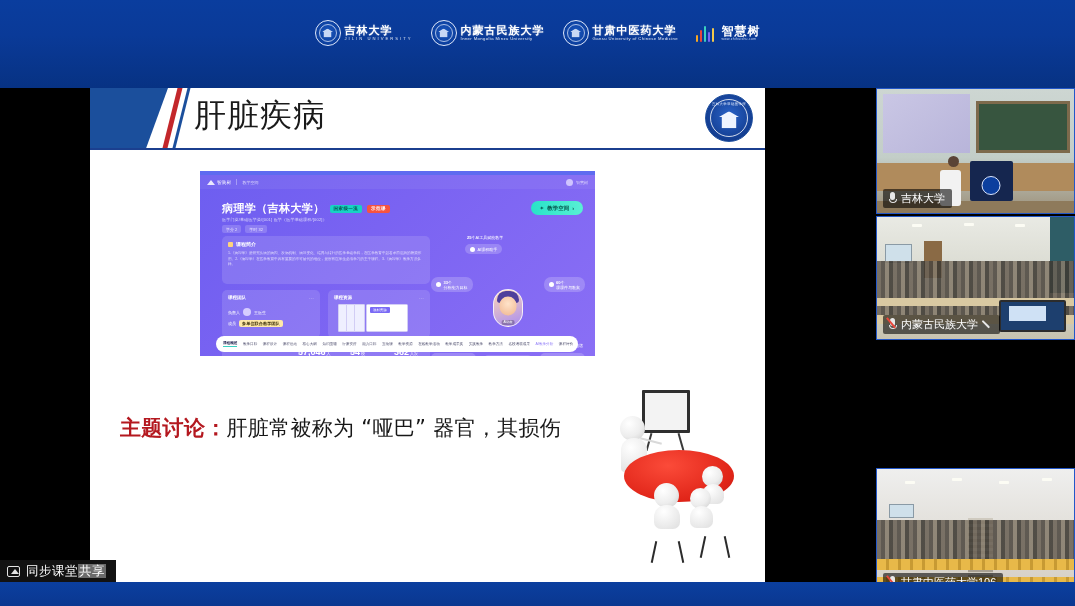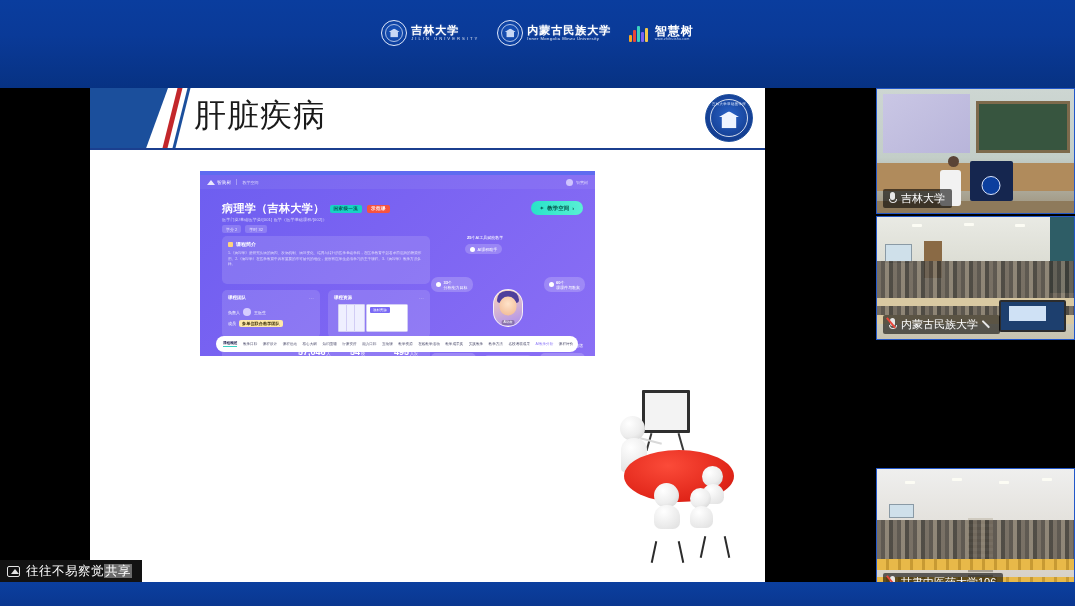--- a/index.html
+++ b/index.html
@@ -352,20 +352,27 @@
       </div>
 
       <div class="logo-unit">
         <div class="seal"></div>
         <div class="logo-txt">
           <div class="logo-cn">内蒙古民族大学</div>
           <div class="logo-en">Inner Mongolia Minzu University</div>
         </div>
       </div>
 
+      <div class="logo-unit">
+        <div class="seal"></div>
+        <div class="logo-txt">
+          <div class="logo-cn">甘肃中医药大学</div>
+          <div class="logo-en">Gansu University of Chinese Medicine</div>
+        </div>
+      </div>
 
       <div class="logo-unit">
         <div class="bars">
           <i style="height:7px;background:#f5a623"></i>
           <i style="height:12px;background:#e8453c"></i>
           <i style="height:16px;background:#3ad0c0"></i>
           <i style="height:10px;background:#7a63f2"></i>
           <i style="height:14px;background:#f2c94c"></i>
         </div>
         <div class="logo-txt">
@@ -468,21 +475,21 @@
           <div class="n"><span>57,046</span><em>人</em></div>
           <div class="l">累计选课</div>
           <div class="l2">较上学年增长</div>
         </div>
         <div class="stat stB">
           <div class="n"><span>54</span><em>校</em></div>
           <div class="l">选课学校</div>
           <div class="l2">覆盖全国院校</div>
         </div>
         <div class="stat stC">
-          <div class="n"><span>495</span><em>人次</em></div>
+          <div class="n"><span>362</span><em>人次</em></div>
           <div class="l">云端学习互动次数</div>
           <div class="l2">学习活跃度提升</div>
         </div>
       </div>
 
       <div class="ai-hub">
         <div class="orb-label" style="left:34px;top:0px;">
           <span class="count">25</span><span>个</span><span>AI工具赋能教学</span>
         </div>
         <div class="orb" style="left:32px;top:9px;">
@@ -540,20 +547,21 @@
         <span>教学成果奖</span>
         <span>实践教学</span>
         <span>教学方法</span>
         <span>名校考核成果</span>
         <span class="hi">AI教学分析</span>
         <span>课程评价</span>
       </div>
     </div>
 
     <div class="disc">
+      <div><b>主题讨论：</b><span>肝脏常被称为 “哑巴” 器官，其损伤</span></div>
     </div>
 
     <div class="clip">
       <div class="board"></div>
       <div class="board-leg bl1"></div>
       <div class="board-leg bl2"></div>
 
       <div class="person p-teacher">
         <div class="head"></div>
         <div class="body-w" style="margin-top:-3px;margin-left:1px;height:34px;border-radius:12px 12px 4px 4px;"></div>
@@ -647,17 +655,17 @@
             <i></i>
             <u></u>
           </span>
         <span>甘肃中医药大学106</span>
       </div>
     </div>
   </div>
 
   <div class="sharebar">
     <span class="share-ico"></span>
-    <span class="share-txt"><span>往往不易察觉</span><span class="share-hl">共享</span></span>
+    <span class="share-txt"><span>同步课堂</span><span class="share-hl">共享</span></span>
   </div>
 
   <div class="bottombar"></div>
 </div>
 
 </body></html>

